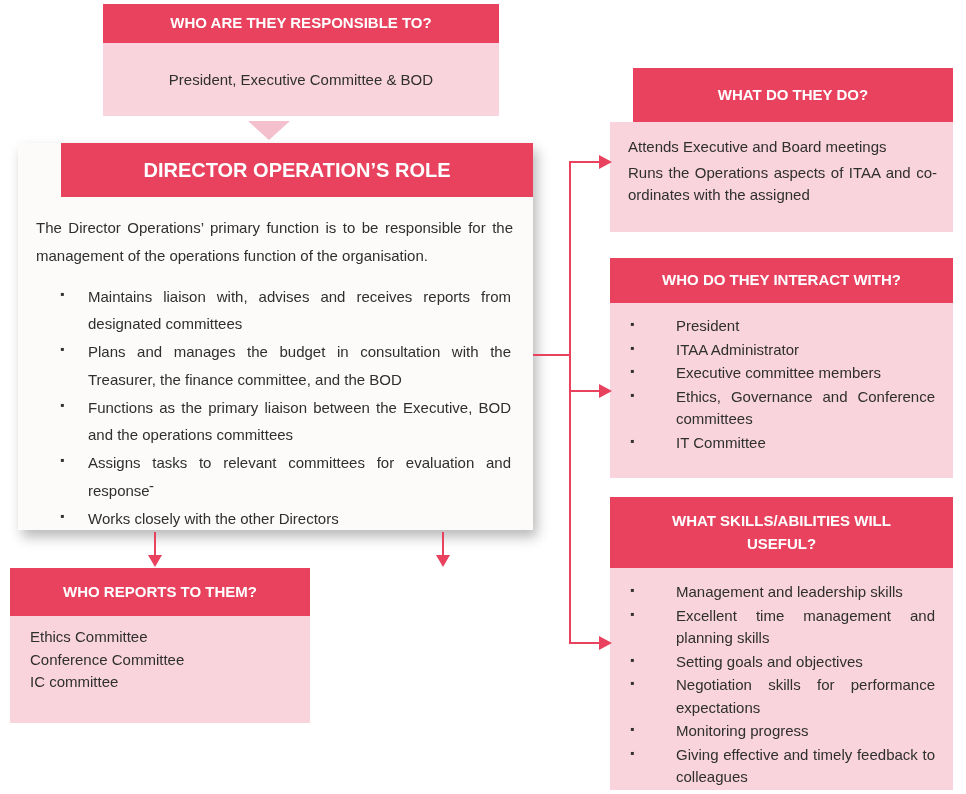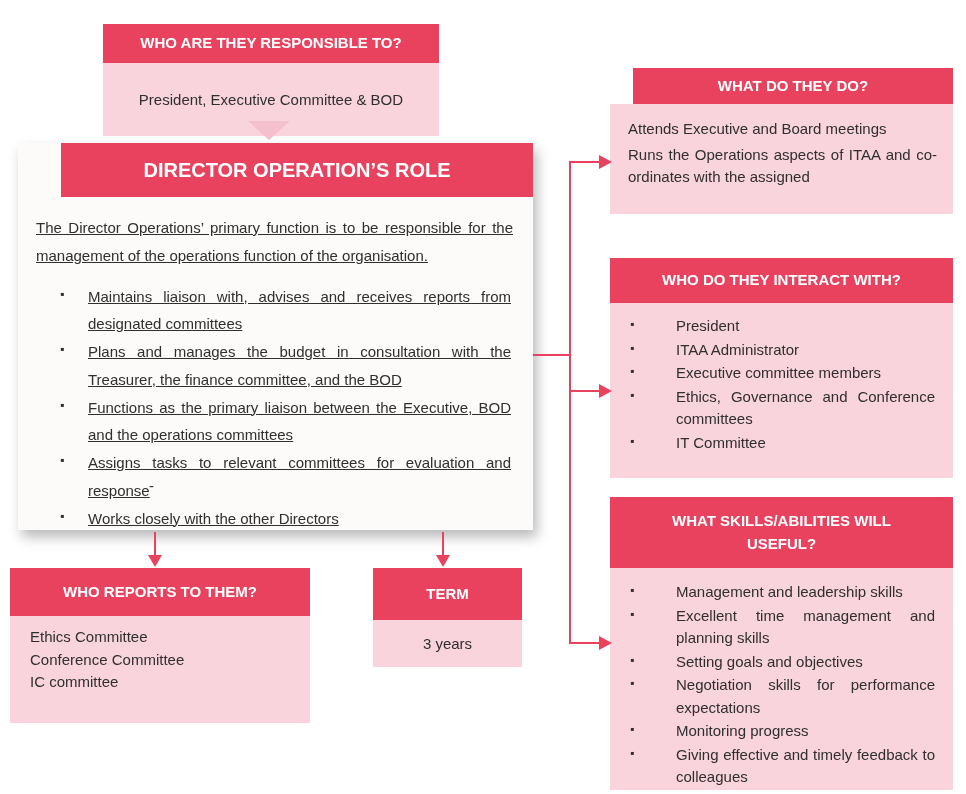--- a/index.html
+++ b/index.html
@@ -13,34 +13,34 @@
   html,body{margin:0;padding:0;background:#ffffff;}
   body{font-family:"Liberation Sans","DejaVu Sans",sans-serif;color:var(--text);}
   .canvas{position:relative;width:966px;height:794px;background:#fff;overflow:hidden;}
 
   .box{position:absolute;}
   .hdr{background:var(--accent);color:#fff;font-weight:700;font-size:15px;
        display:flex;align-items:center;justify-content:center;text-align:center;line-height:1.5;}
   .bdy{background:var(--pink-light);color:var(--text);font-size:15px;}
 
   
-  #box-responsible{left:103px;top:24px;width:336px;}
+  #box-responsible{left:103px;top:4px;width:396px;}
   #box-responsible .hdr{height:39px;}
   #box-responsible .bdy{height:73px;display:flex;align-items:center;justify-content:center;}
 
   
   .chevron{position:absolute;left:248px;top:121px;width:0;height:0;
            border-left:21px solid transparent;border-right:21px solid transparent;
            border-top:19px solid var(--chevron);}
 
   
   #box-main{left:18px;top:143px;width:515px;height:387px;background:var(--main-bg);
             box-shadow:4px 7px 12px rgba(0,0,0,0.28);}
   #box-main .hdr{height:54px;font-size:20px;margin-left:43px;}
-  .main-body{padding:17px 20px 0 18px;text-decoration:underline;}
+  .main-body{padding:17px 20px 0 18px;}
   .main-body p{margin:0;font-size:15px;line-height:1.85;text-align:justify;}
   ul.main-list{list-style:none;margin:13px 0 0;padding:0 2px 0 24px;}
   ul.main-list li{position:relative;padding-left:28px;font-size:15px;line-height:1.85;text-align:justify;}
   ul.main-list li::before{content:"▪";position:absolute;left:0;top:0;font-size:12px;}
   .stray{position:absolute;left:131px;top:334px;font-size:15px;}
 
   
   #box-reports{left:10px;top:568px;width:300px;}
   #box-reports .hdr{height:48px;}
   #box-reports .bdy{height:107px;padding:10px 10px 0 20px;}
@@ -48,21 +48,21 @@
   #box-reports li{font-size:15px;line-height:1.5;}
 
   
   #box-term{left:373px;top:568px;width:149px;}
   #box-term .hdr{height:52px;}
   #box-term .bdy{height:47px;display:flex;align-items:center;justify-content:center;}
 
   
   .rightbox{left:610px;width:343px;}
   #box-whatdo{top:68px;}
-  #box-whatdo .hdr{height:36px;margin-left:23px;}
+  #box-whatdo .hdr{height:54px;margin-left:23px;}
   #box-whatdo .bdy{height:110px;padding:14px 16px 0 18px;}
   #box-whatdo li{font-size:15px;line-height:1.5;margin-bottom:3px;text-align:justify;}
 
   #box-interact{top:258px;}
   #box-interact .hdr{height:45px;}
   #box-interact .bdy{height:175px;padding:12px 14px 0 0;}
   ul.sq-list{list-style:none;margin:0;padding:0;}
   ul.sq-list li{position:relative;padding-left:66px;font-size:15px;line-height:1.5;margin-bottom:1px;text-align:justify;padding-right:4px;}
   ul.sq-list li::before{content:"▪";position:absolute;left:20px;top:0;font-size:12px;}
 
@@ -122,24 +122,20 @@
     <div class="hdr">WHO REPORTS TO THEM?</div>
     <div class="bdy">
       <ul class="plain">
           <li>Ethics Committee</li>
           <li>Conference Committee</li>
           <li>IC committee</li>
         </ul>
     </div>
   </div>
 
-  <div class="box" id="box-term">
-    <div class="hdr">TERM</div>
-    <div class="bdy">3 years</div>
-  </div>
 
   <div class="box rightbox" id="box-whatdo">
     <div class="hdr">WHAT DO THEY DO?</div>
     <div class="bdy">
       <ul class="plain">
           <li>Attends Executive and Board meetings</li>
           <li>Runs the Operations aspects of ITAA and co-ordinates with the assigned</li>
         </ul>
     </div>
   </div>

